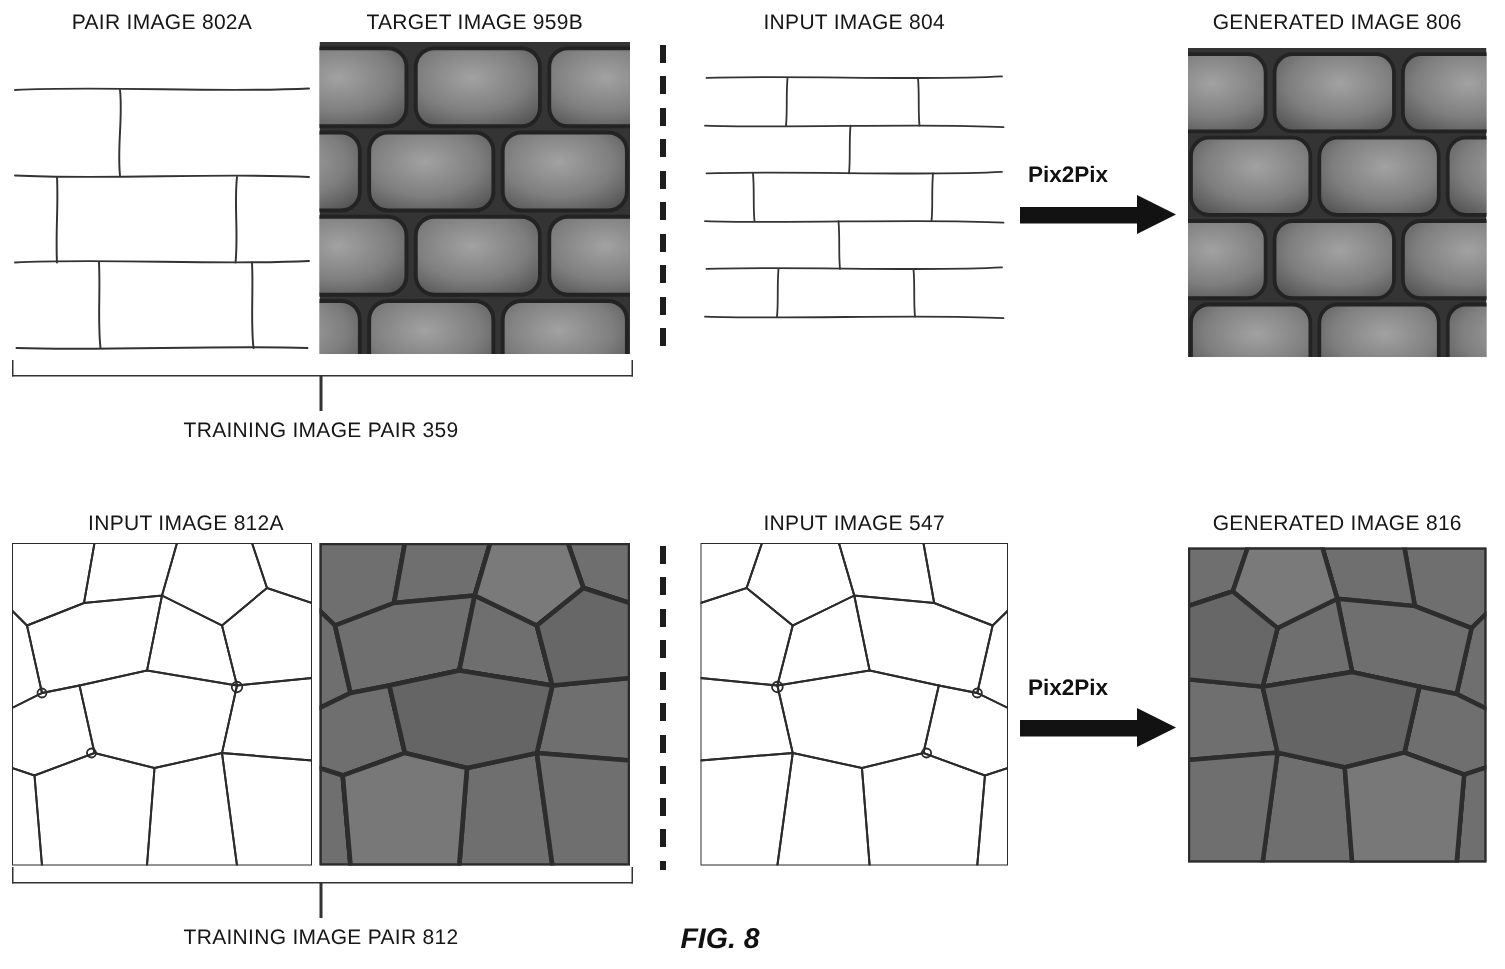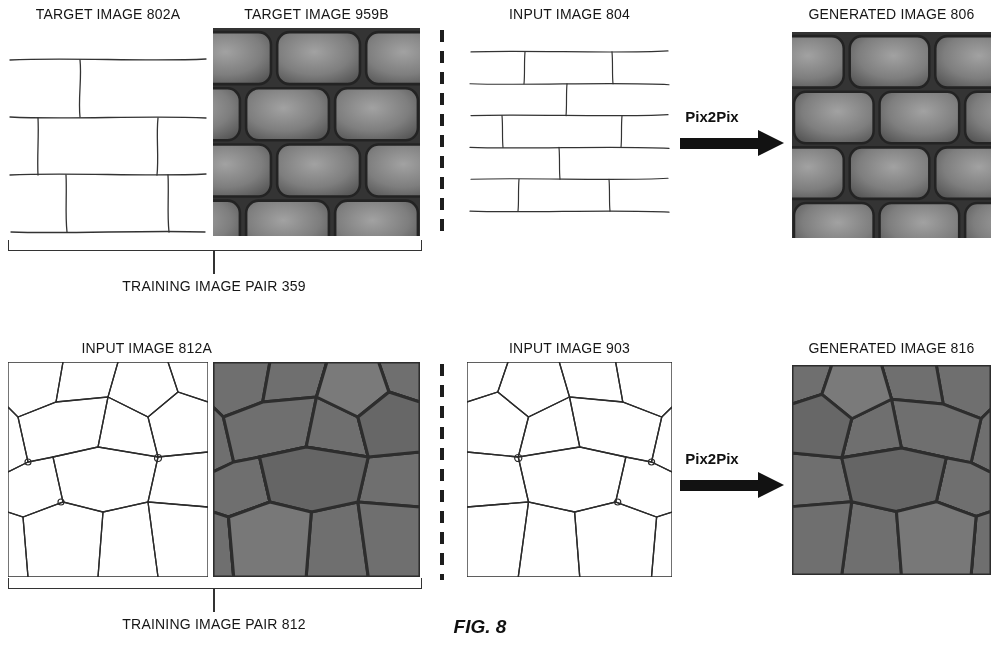--- a/index.html
+++ b/index.html
@@ -120,21 +120,21 @@
       <polygon points="110,0 160,0 170,30 140,55 100,35" fill="#7a7a7a" stroke="#2d2d2d" stroke-width="3" stroke-linejoin="round"></polygon>
       <polygon points="140,55 170,30 200,40 200,90 150,95" fill="#676767" stroke="#2d2d2d" stroke-width="3" stroke-linejoin="round"></polygon>
       <polygon points="45,95 90,85 150,95 140,140 95,150 55,140" fill="#656565" stroke="#2d2d2d" stroke-width="3" stroke-linejoin="round"></polygon>
       <polygon points="15,155 55,140 95,150 90,215 20,215" fill="#787878" stroke="#2d2d2d" stroke-width="3" stroke-linejoin="round"></polygon>
     </g>
   </defs>
 </svg>
 
 <div id="figure">
 
-  <div class="lbl" style="left:8px;top:6px;width:200px;">TARGET IMAGE 802A</div>
+  <div class="lbl" style="left:8px;top:6px;width:200px;">PAIR IMAGE 802A</div>
   <div class="lbl" style="left:213px;top:6px;width:207px;">TARGET IMAGE 959B</div>
   <div class="lbl" style="left:467px;top:6px;width:205px;">INPUT IMAGE 804</div>
   <div class="lbl" style="left:792px;top:6px;width:199px;">GENERATED IMAGE 806</div>
 
   <div class="panel" style="left:8px;top:28px;width:200px;height:208px;">
     <svg viewBox="0 0 200 208" preserveAspectRatio="none">
         <use href="#sk-brick-a"></use>
       </svg>
   </div>
 
@@ -159,22 +159,22 @@
   <div class="panel flip" style="left:792px;top:32px;width:199px;height:206px;">
     <svg viewBox="0 0 200 200" preserveAspectRatio="none">
         <use href="#tex-brick"></use>
       </svg>
   </div>
 
   <div class="bracket" style="left:8px;top:240px;width:412px;height:10px;"></div>
   <div class="tick" style="left:213px;top:250px;height:24px;"></div>
   <div class="pair-lbl" style="left:8px;top:278px;width:412px;">TRAINING IMAGE PAIR 359</div>
 
-  <div class="lbl" style="left:12px;top:340px;width:200px;text-align:right;">INPUT IMAGE 812A</div>
-  <div class="lbl" style="left:467px;top:340px;width:205px;">INPUT IMAGE 903</div>
+  <div class="lbl" style="left:24px;top:340px;width:200px;">INPUT IMAGE 812A</div>
+  <div class="lbl" style="left:467px;top:340px;width:205px;">INPUT IMAGE 547</div>
   <div class="lbl" style="left:792px;top:340px;width:199px;">GENERATED IMAGE 816</div>
 
   <div class="panel" style="left:8px;top:362px;width:200px;height:215px;">
     <svg viewBox="0 0 200 215" preserveAspectRatio="none">
         <use href="#sk-stone"></use>
       </svg>
   </div>
 
   <div class="panel" style="left:213px;top:362px;width:207px;height:215px;">
     <svg viewBox="0 0 200 215" preserveAspectRatio="none">

